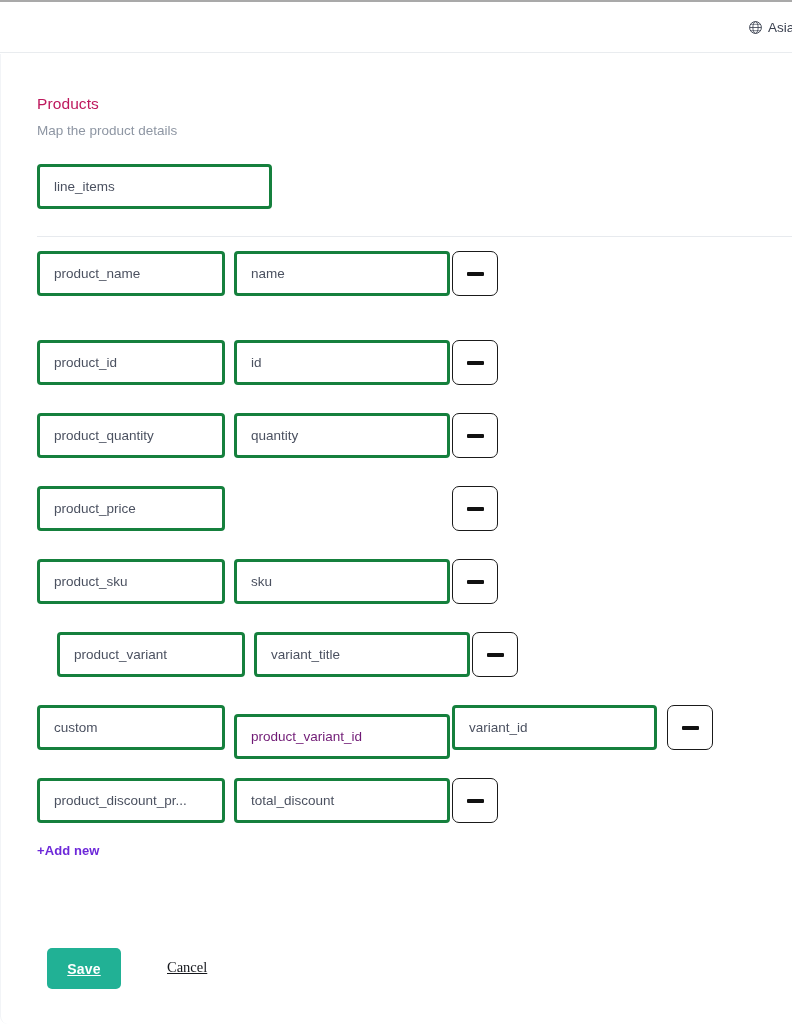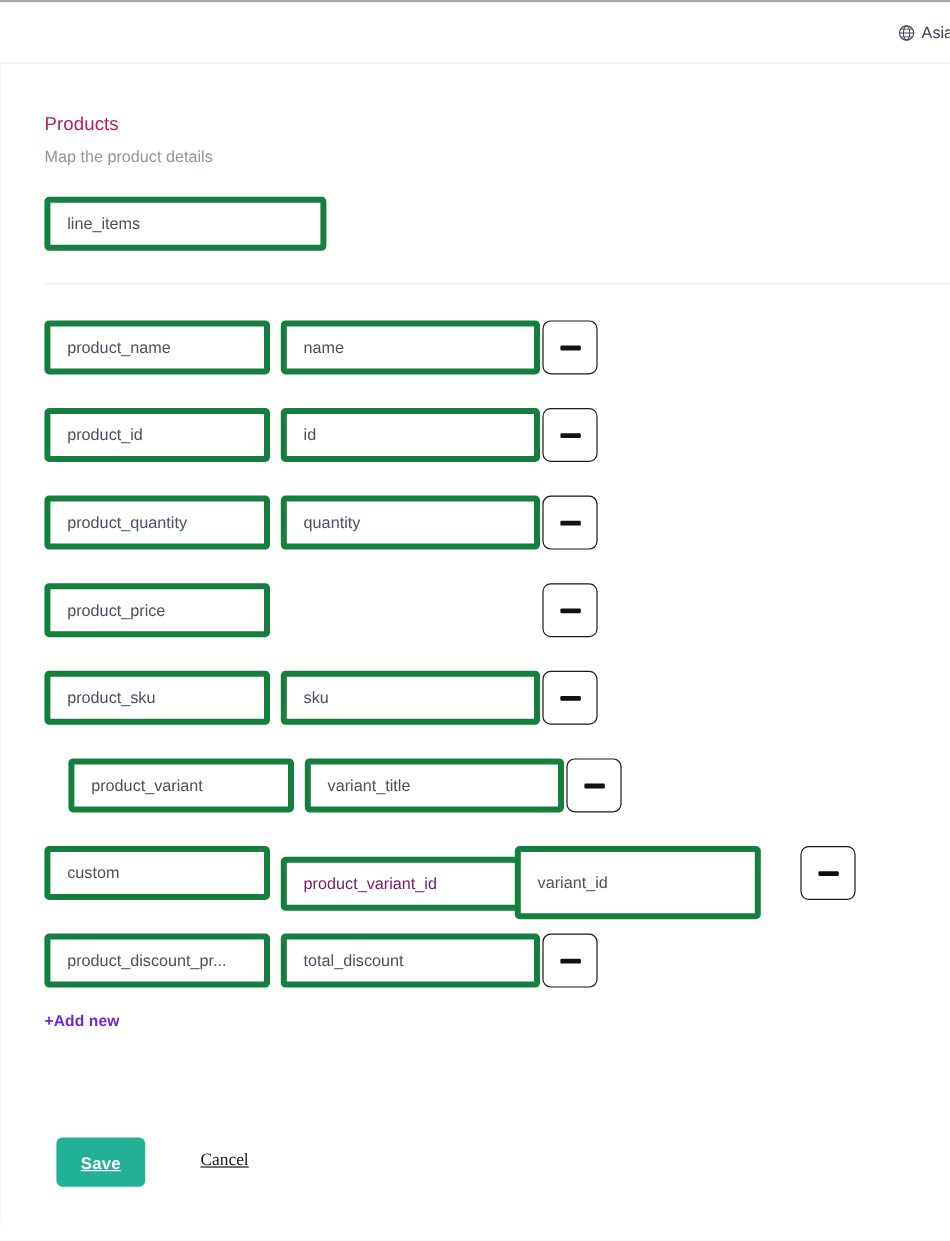--- a/index.html
+++ b/index.html
@@ -88,21 +88,21 @@
     left: 36px;
     top: 69px;
     font-size: 13.5px;
     color: #8e96a3;
   }
 
   
   .field {
     position: absolute;
     box-sizing: border-box;
-    border: 5px solid #15803d;
+    border: 3px solid #15803d;
     border-radius: 4px;
     background: #ffffff;
     display: flex;
     align-items: center;
     padding: 0 14px;
     font-size: 13.5px;
     color: #4b5160;
     white-space: nowrap;
     overflow: hidden;
   }
@@ -141,23 +141,23 @@
   .col-b {
     left: 233px;
     width: 216px;
     height: 45px;
     top: 0;
   }
   .col-b.shift {
     top: 9px;
   }
   .col-c {
-    left: 428px;
+    left: 451px;
     width: 205px;
-    height: 61px;
+    height: 45px;
     top: 0;
   }
 
   .remove-btn {
     position: absolute;
     box-sizing: border-box;
     width: 46px;
     height: 45px;
     top: 0;
     border: 1px solid #1a1a1a;
@@ -243,21 +243,21 @@
   <div class="card">
 
     <div class="title">Products</div>
     <div class="subtitle">Map the product details</div>
 
     <div class="field root-field" title="line_items">line_items</div>
 
     <div class="divider"></div>
 
     <div id="rows-container">
-        <div class="row" style="top: 213px;">
+        <div class="row" style="top: 197px;">
           <div class="field col-a">product_name</div>
           <div class="field col-b">name</div>
           <button class="remove-btn rb-2col">
             <span class="bar"></span>
           </button>
         </div>
         <div class="row" style="top: 286px;">
           <div class="field col-a">product_id</div>
           <div class="field col-b">id</div>
           <button class="remove-btn rb-2col">

